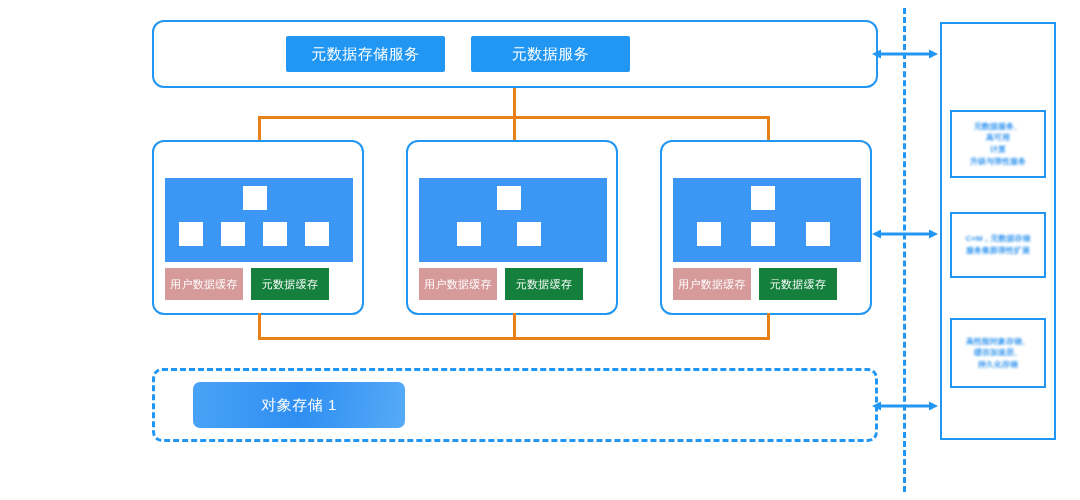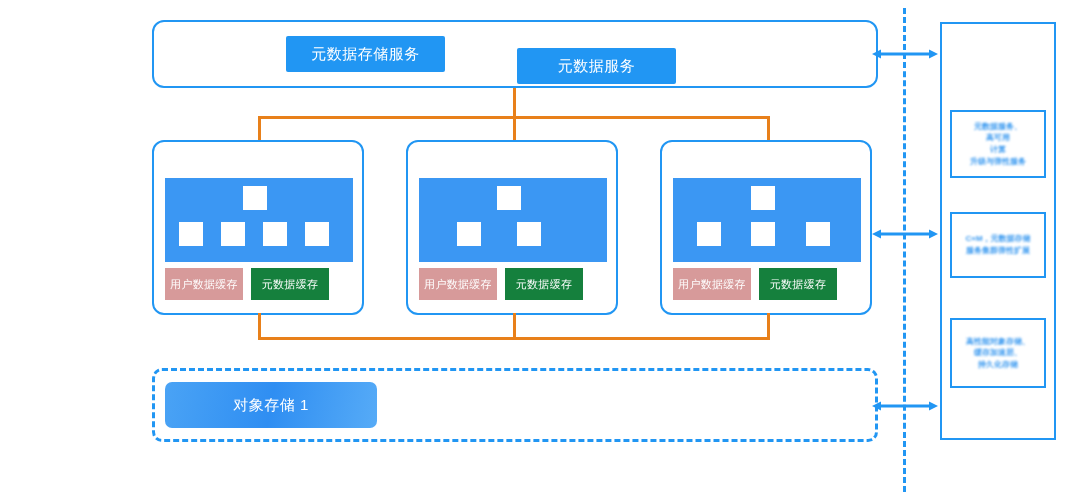--- a/index.html
+++ b/index.html
@@ -34,21 +34,21 @@
     color: #ffffff;
     font-size: 15px;
     display: flex;
     align-items: center;
     justify-content: center;
     border-radius: 2px;
     letter-spacing: 0.5px;
     top: 36px;
   }
   .svc-1 { left: 286px; width: 159px; }
-  .svc-2 { left: 517px; width: 159px; margin-top: 12px; }
+  .svc-2 { left: 471px; width: 159px; }
   .svc-3 { left: 692px; width: 159px; }
 
   
   .ln { background: #e8801a; }
   .v { width: 2.5px; }
   .h { height: 2.5px; }
 
   
   .node {
     top: 140px; width: 212px; height: 175px;
@@ -102,20 +102,21 @@
     height: 46px;
     width: 212px;
     border-radius: 7px;
     display: flex;
     align-items: center;
     justify-content: center;
     color: #ffffff;
     font-size: 15px;
     letter-spacing: 0.5px;
     background: linear-gradient(100deg, #4aa3f5 0%, #2f8ef2 50%, #56abf7 100%);
+    margin-left: 28px;
   }
   .obj-1 { left: 165px; }
   .obj-2 { left: 406px; }
   .obj-3 { left: 647px; }
 
   
   .divider {
     left: 903px; top: 8px;
     width: 0; height: 484px;
     border-left: 3px dashed #2196f3;

